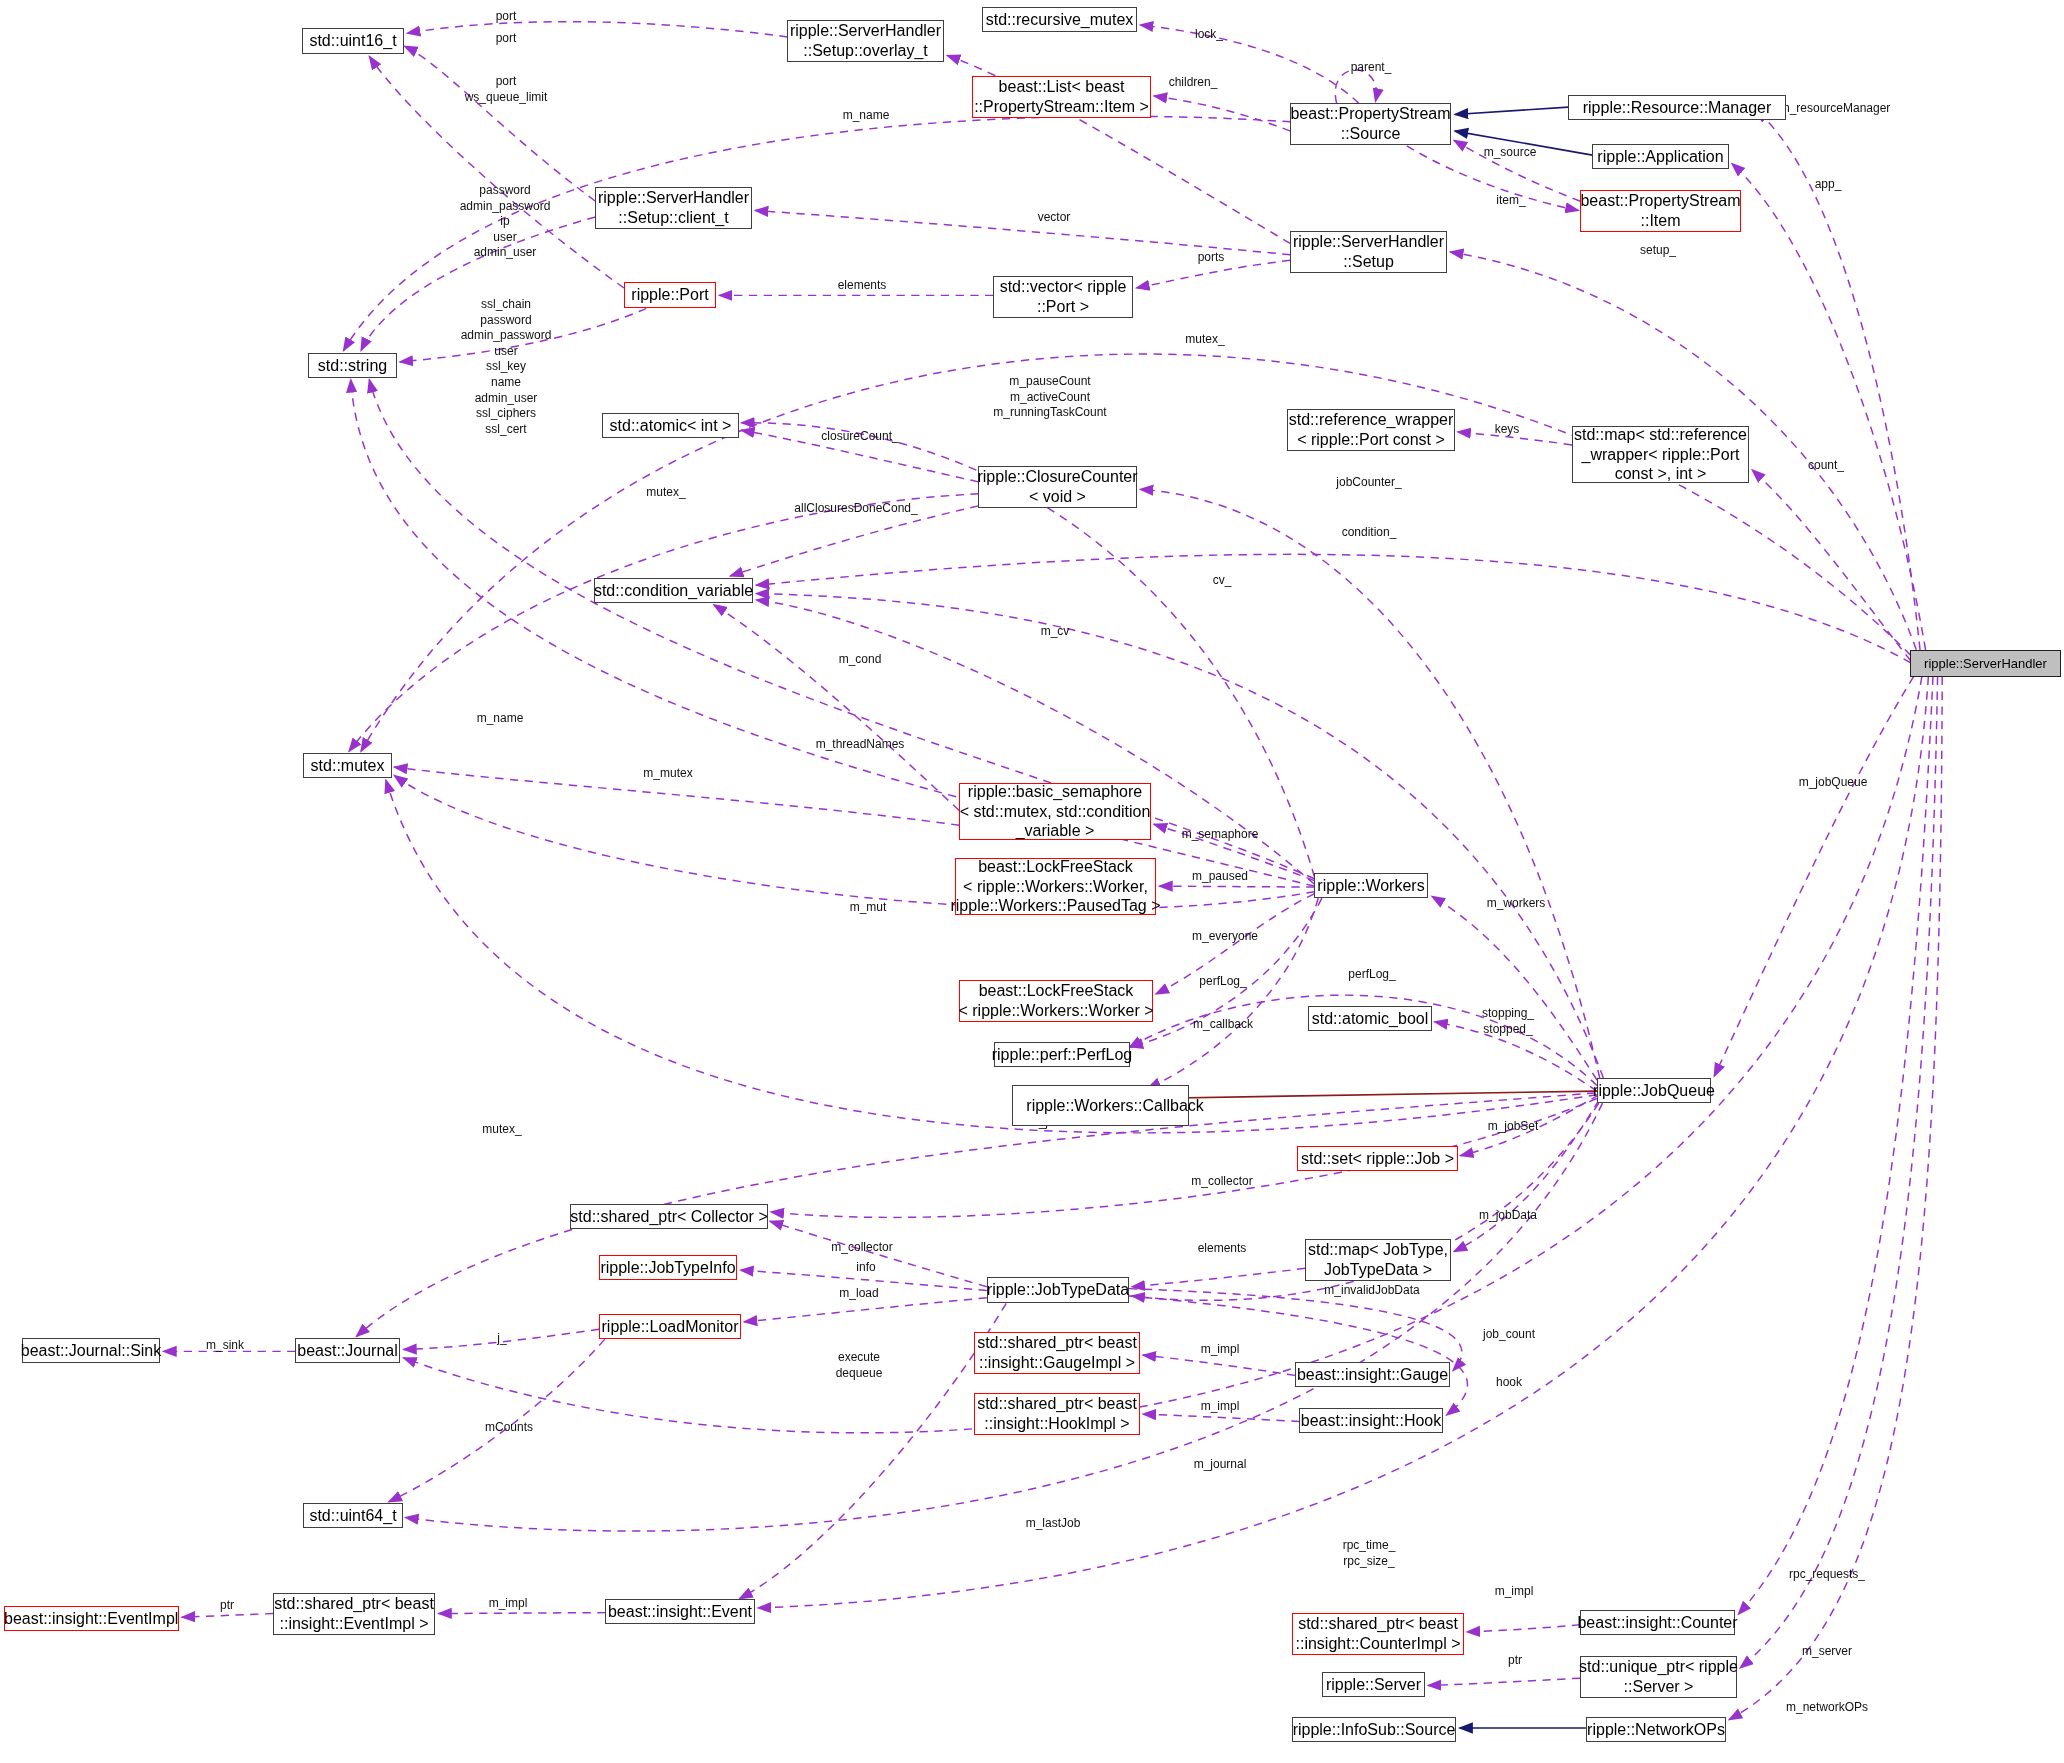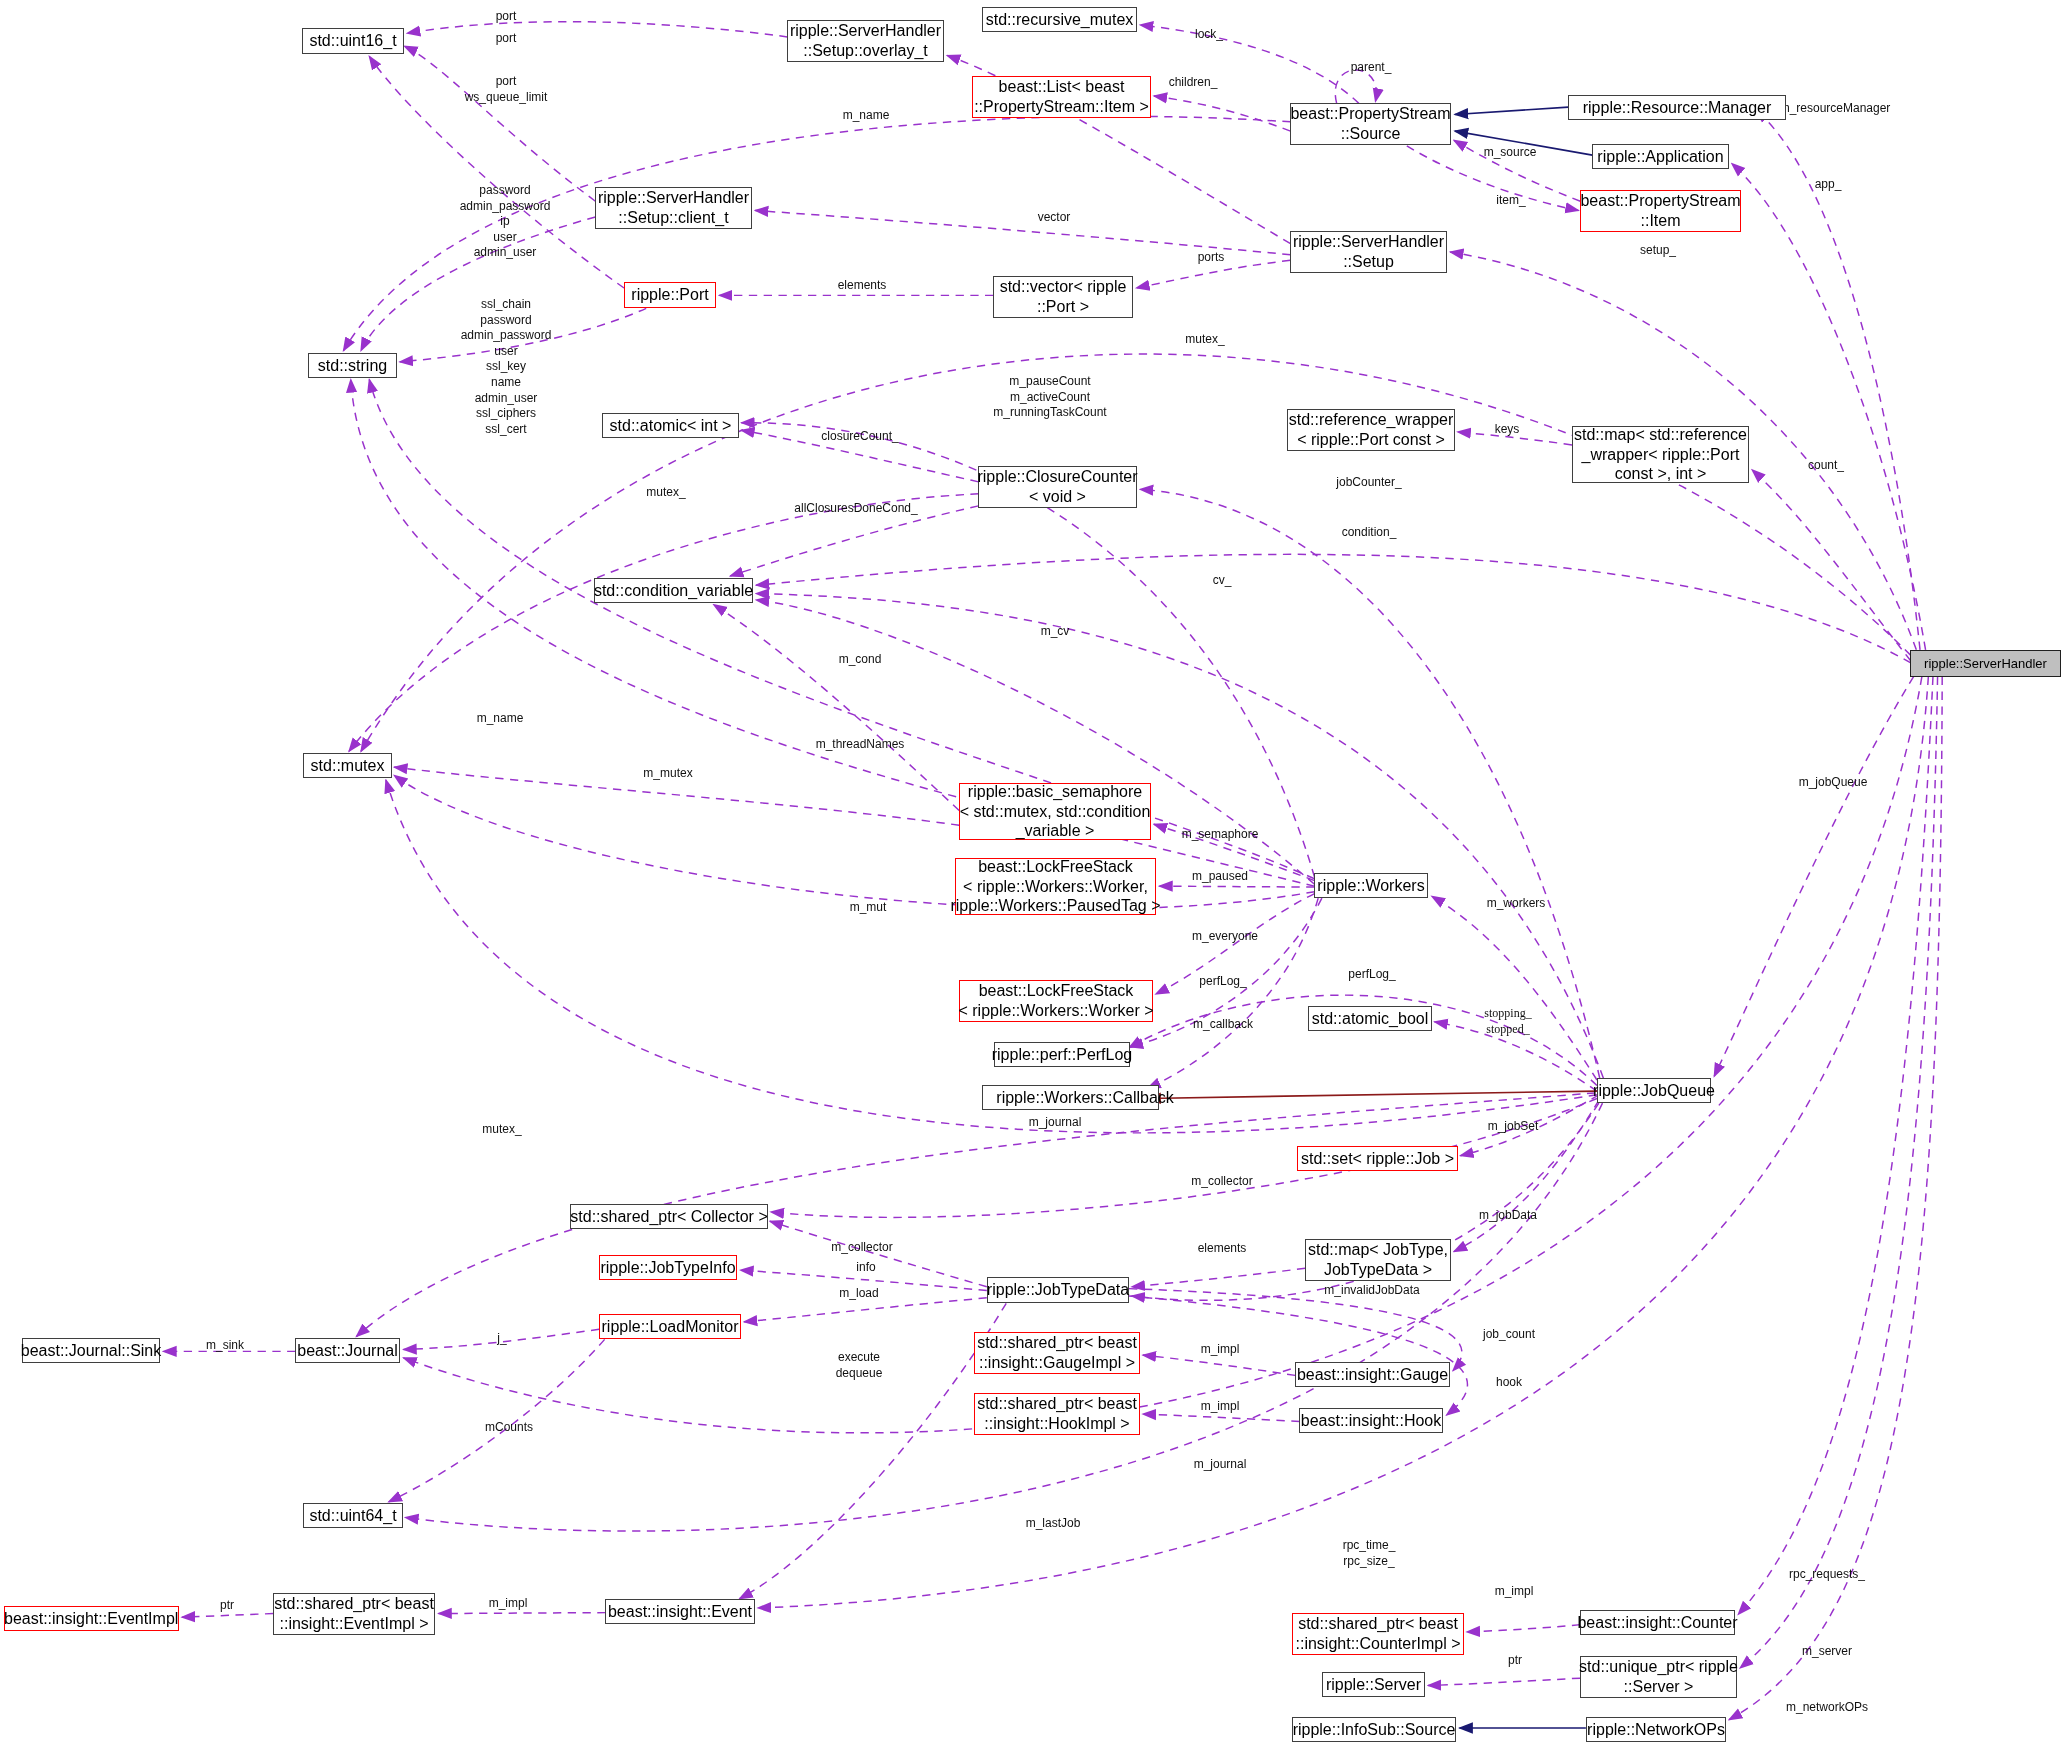--- a/index.html
+++ b/index.html
@@ -147,21 +147,21 @@
 &lt; std::mutex, std::condition
 _variable &gt;</div>
       <div class="node red" style="left: 955px; top: 858px; width: 201px; height: 57px;">beast::LockFreeStack
 &lt; ripple::Workers::Worker,
 ripple::Workers::PausedTag &gt;</div>
       <div class="node normal" style="left: 1314px; top: 873px; width: 114px; height: 25px;">ripple::Workers</div>
       <div class="node red" style="left: 959px; top: 980px; width: 194px; height: 42px;">beast::LockFreeStack
 &lt; ripple::Workers::Worker &gt;</div>
       <div class="node normal" style="left: 1308px; top: 1006px; width: 124px; height: 25px;">std::atomic_bool</div>
       <div class="node normal" style="left: 994px; top: 1042px; width: 136px; height: 25px;">ripple::perf::PerfLog</div>
-      <div class="node normal" style="left: 982px; top: 1085px; width: 177px; height: 25px; padding-left: 32px;">ripple::Workers::Callback</div>
+      <div class="node normal" style="left: 1012px; top: 1085px; width: 177px; height: 41px; padding-left: 32px;">ripple::Workers::Callback</div>
       <div class="node normal" style="left: 1597px; top: 1078px; width: 114px; height: 25px;">ripple::JobQueue</div>
       <div class="node red" style="left: 1297px; top: 1146px; width: 161px; height: 25px;">std::set&lt; ripple::Job &gt;</div>
       <div class="node normal" style="left: 1305px; top: 1239px; width: 146px; height: 42px;">std::map&lt; JobType,
 JobTypeData &gt;</div>
       <div class="node normal" style="left: 987px; top: 1277px; width: 142px; height: 26px;">ripple::JobTypeData</div>
       <div class="node normal" style="left: 570px; top: 1204px; width: 198px; height: 25px;">std::shared_ptr&lt; Collector &gt;</div>
       <div class="node red" style="left: 599px; top: 1255px; width: 138px; height: 25px;">ripple::JobTypeInfo</div>
       <div class="node red" style="left: 599px; top: 1314px; width: 142px; height: 25px;">ripple::LoadMonitor</div>
       <div class="node red" style="left: 974px; top: 1332px; width: 166px; height: 42px;">std::shared_ptr&lt; beast
 ::insight::GaugeImpl &gt;</div>
@@ -236,21 +236,21 @@
       <div class="edge-label" style="left: 860px; top: 745px;">m_threadNames</div>
       <div class="edge-label" style="left: 668px; top: 774px;">m_mutex</div>
       <div class="edge-label" style="left: 868px; top: 908px;">m_mut</div>
       <div class="edge-label" style="left: 1220px; top: 835px;">m_semaphore</div>
       <div class="edge-label" style="left: 1220px; top: 877px;">m_paused</div>
       <div class="edge-label" style="left: 1516px; top: 904px;">m_workers</div>
       <div class="edge-label" style="left: 1225px; top: 937px;">m_everyone</div>
       <div class="edge-label" style="left: 1223px; top: 982px;">perfLog_</div>
       <div class="edge-label" style="left: 1372px; top: 975px;">perfLog_</div>
       <div class="edge-label" style="left: 1223px; top: 1025px;">m_callback</div>
-      <div class="edge-label" style="left: 1508px; top: 1022px; font-family: Liberation Serif, serif;">stopping_
+      <div class="edge-label" style="left: 1508px; top: 1022px;">stopping_
 stopped_</div>
       <div class="edge-label" style="left: 1055px; top: 1123px;">m_journal</div>
       <div class="edge-label" style="left: 1513px; top: 1127px;">m_jobSet</div>
       <div class="edge-label" style="left: 502px; top: 1130px;">mutex_</div>
       <div class="edge-label" style="left: 1222px; top: 1182px;">m_collector</div>
       <div class="edge-label" style="left: 862px; top: 1248px;">m_collector</div>
       <div class="edge-label" style="left: 1508px; top: 1216px;">m_jobData</div>
       <div class="edge-label" style="left: 1222px; top: 1249px;">elements</div>
       <div class="edge-label" style="left: 866px; top: 1268px;">info</div>
       <div class="edge-label" style="left: 859px; top: 1294px;">m_load</div>

